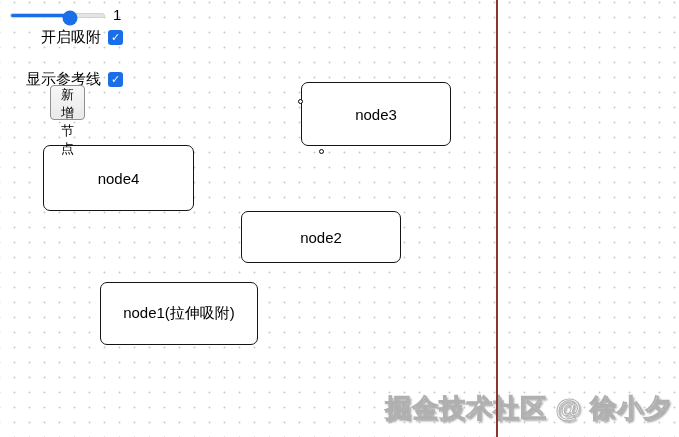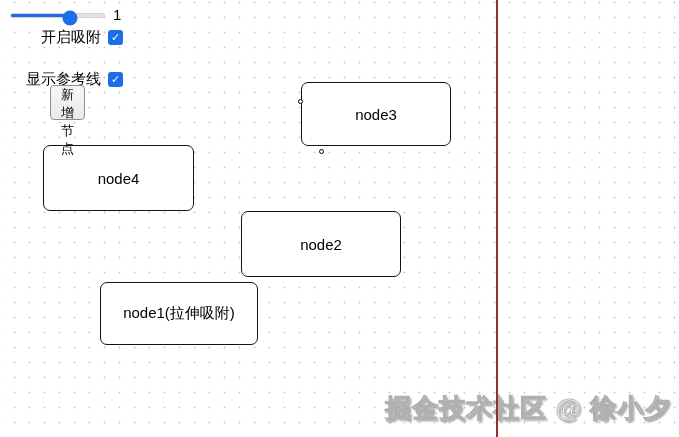--- a/index.html
+++ b/index.html
@@ -107,21 +107,21 @@
   <div class="guide-line" style="left: 496px; background: rgb(139, 52, 52);"></div>
   <div>
       <div class="node" style="left: 301px; top: 82px; width: 150px; height: 64px;">
         <span>node3</span>
         <div class="handle" style="left: -4px; top: 16px;"></div>
         <div class="handle" style="left: 17px; top: 66px;"></div>
       </div>
       <div class="node" style="left: 43px; top: 145px; width: 151px; height: 66px;">
         <span>node4</span>
       </div>
-      <div class="node" style="left: 241px; top: 211px; width: 160px; height: 66px;">
+      <div class="node" style="left: 241px; top: 211px; width: 160px; height: 52px;">
         <span>node2</span>
       </div>
       <div class="node" style="left: 100px; top: 282px; width: 158px; height: 63px;">
         <span>node1(拉伸吸附)</span>
       </div>
     </div>
   <div class="watermark">掘金技术社区 @ 徐小夕</div>
 </div>
 
 <div class="controls">

